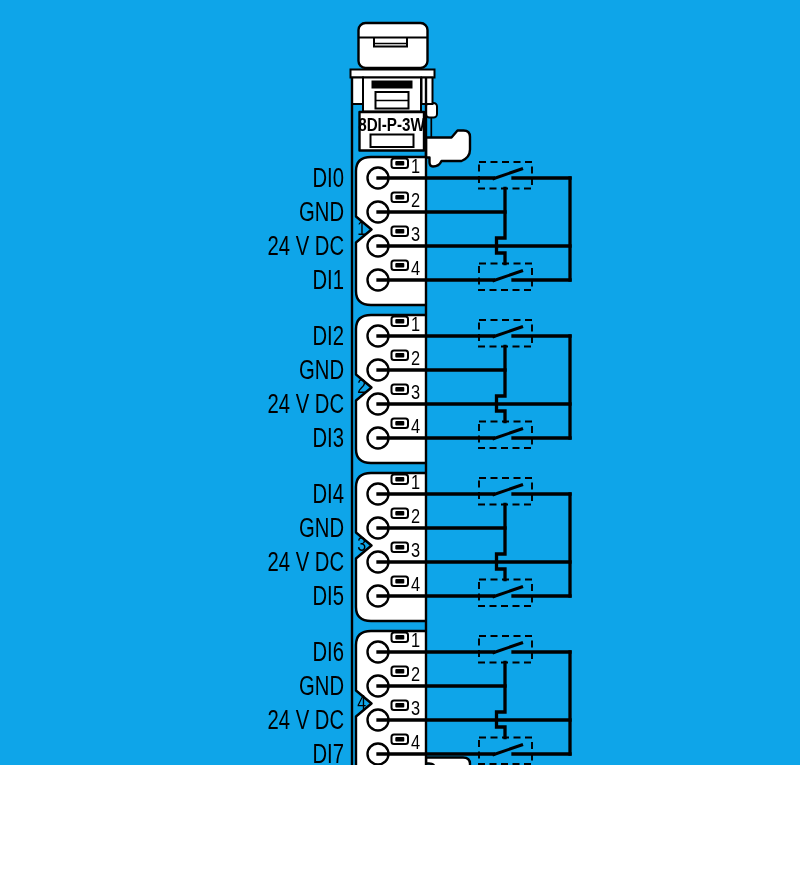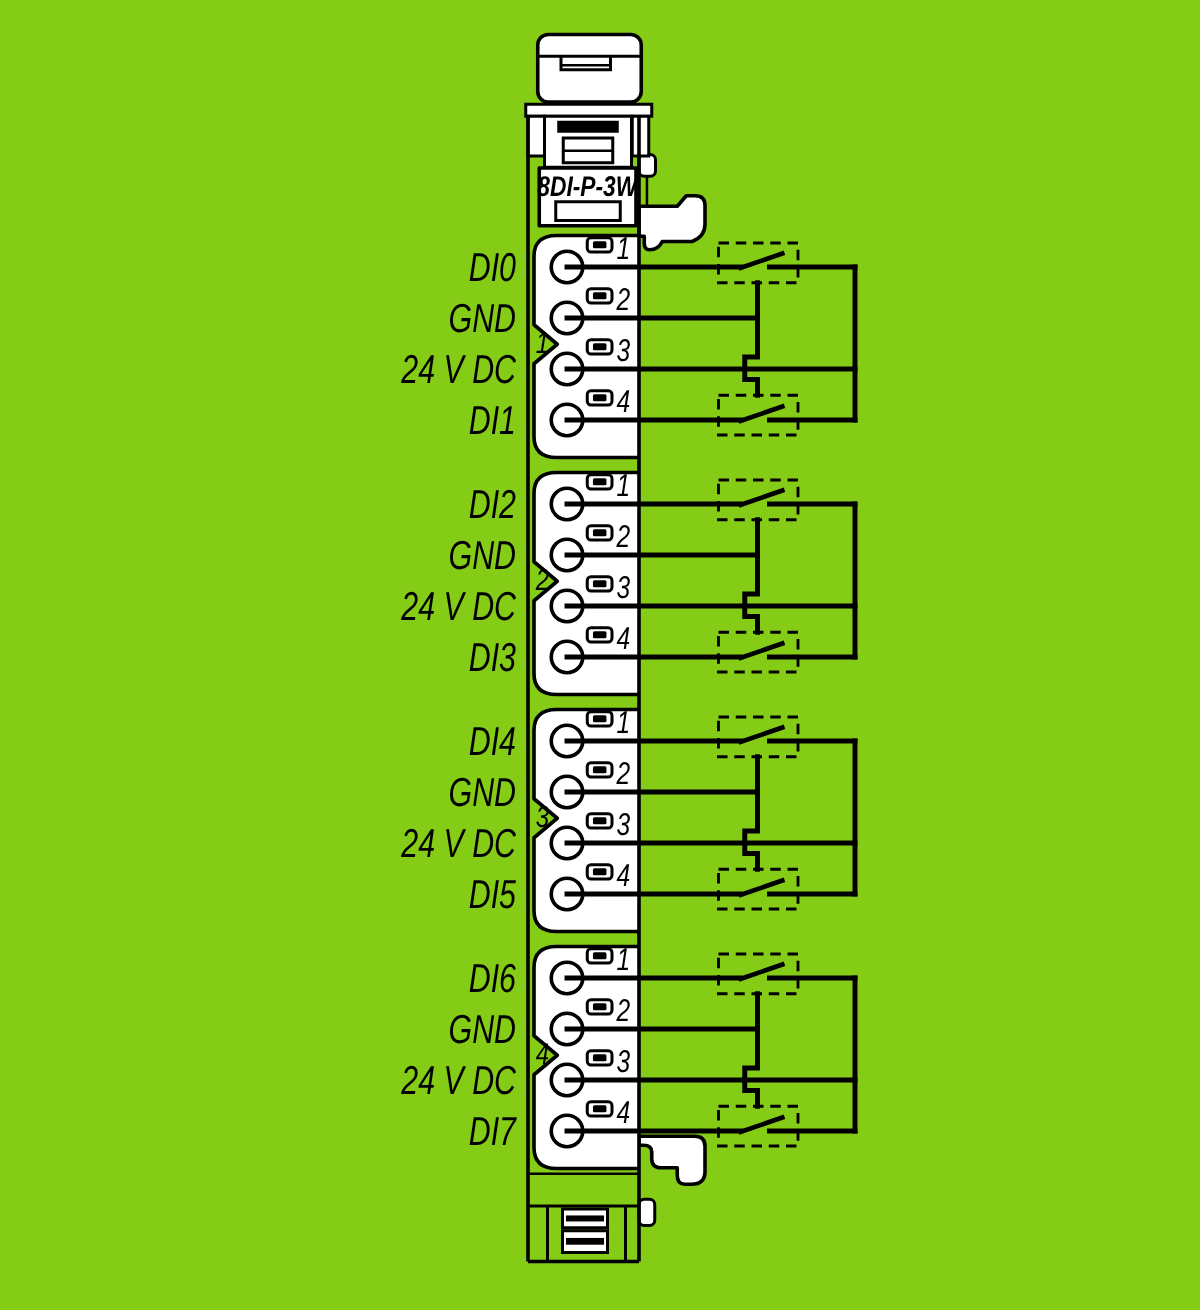--- a/index.html
+++ b/index.html
@@ -1,16 +1,16 @@
 <!DOCTYPE html>
 <html><head>
 <meta charset="utf-8">
 <style>
   html,body{margin:0;padding:0;background:#ffffff;}
-  .stage{width:800px;height:873px;background:#84cc16;position:relative;overflow:hidden;font-style:italic;}
+  .stage{width:800px;height:765px;background:#0ea5e9;position:relative;overflow:hidden;}
   svg{display:block;}
   svg text{font-family:"Liberation Sans",sans-serif;fill:#000000;}
   .t-label{font-size:27px;text-anchor:end;}
   .t-pin{font-size:21px;text-anchor:start;}
   .t-blocknum{font-size:20px;text-anchor:middle;}
   .t-module{font-size:19px;font-weight:700;text-anchor:middle;}
   .outline{fill:#ffffff;stroke:#000000;stroke-width:2.4;stroke-linejoin:round;}
   .outline-nf{fill:none;stroke:#000000;stroke-width:2.4;stroke-linejoin:round;}
   .thin{fill:none;stroke:#000000;stroke-width:1.7;}
   .mid{fill:#ffffff;stroke:#000000;stroke-width:2;}

